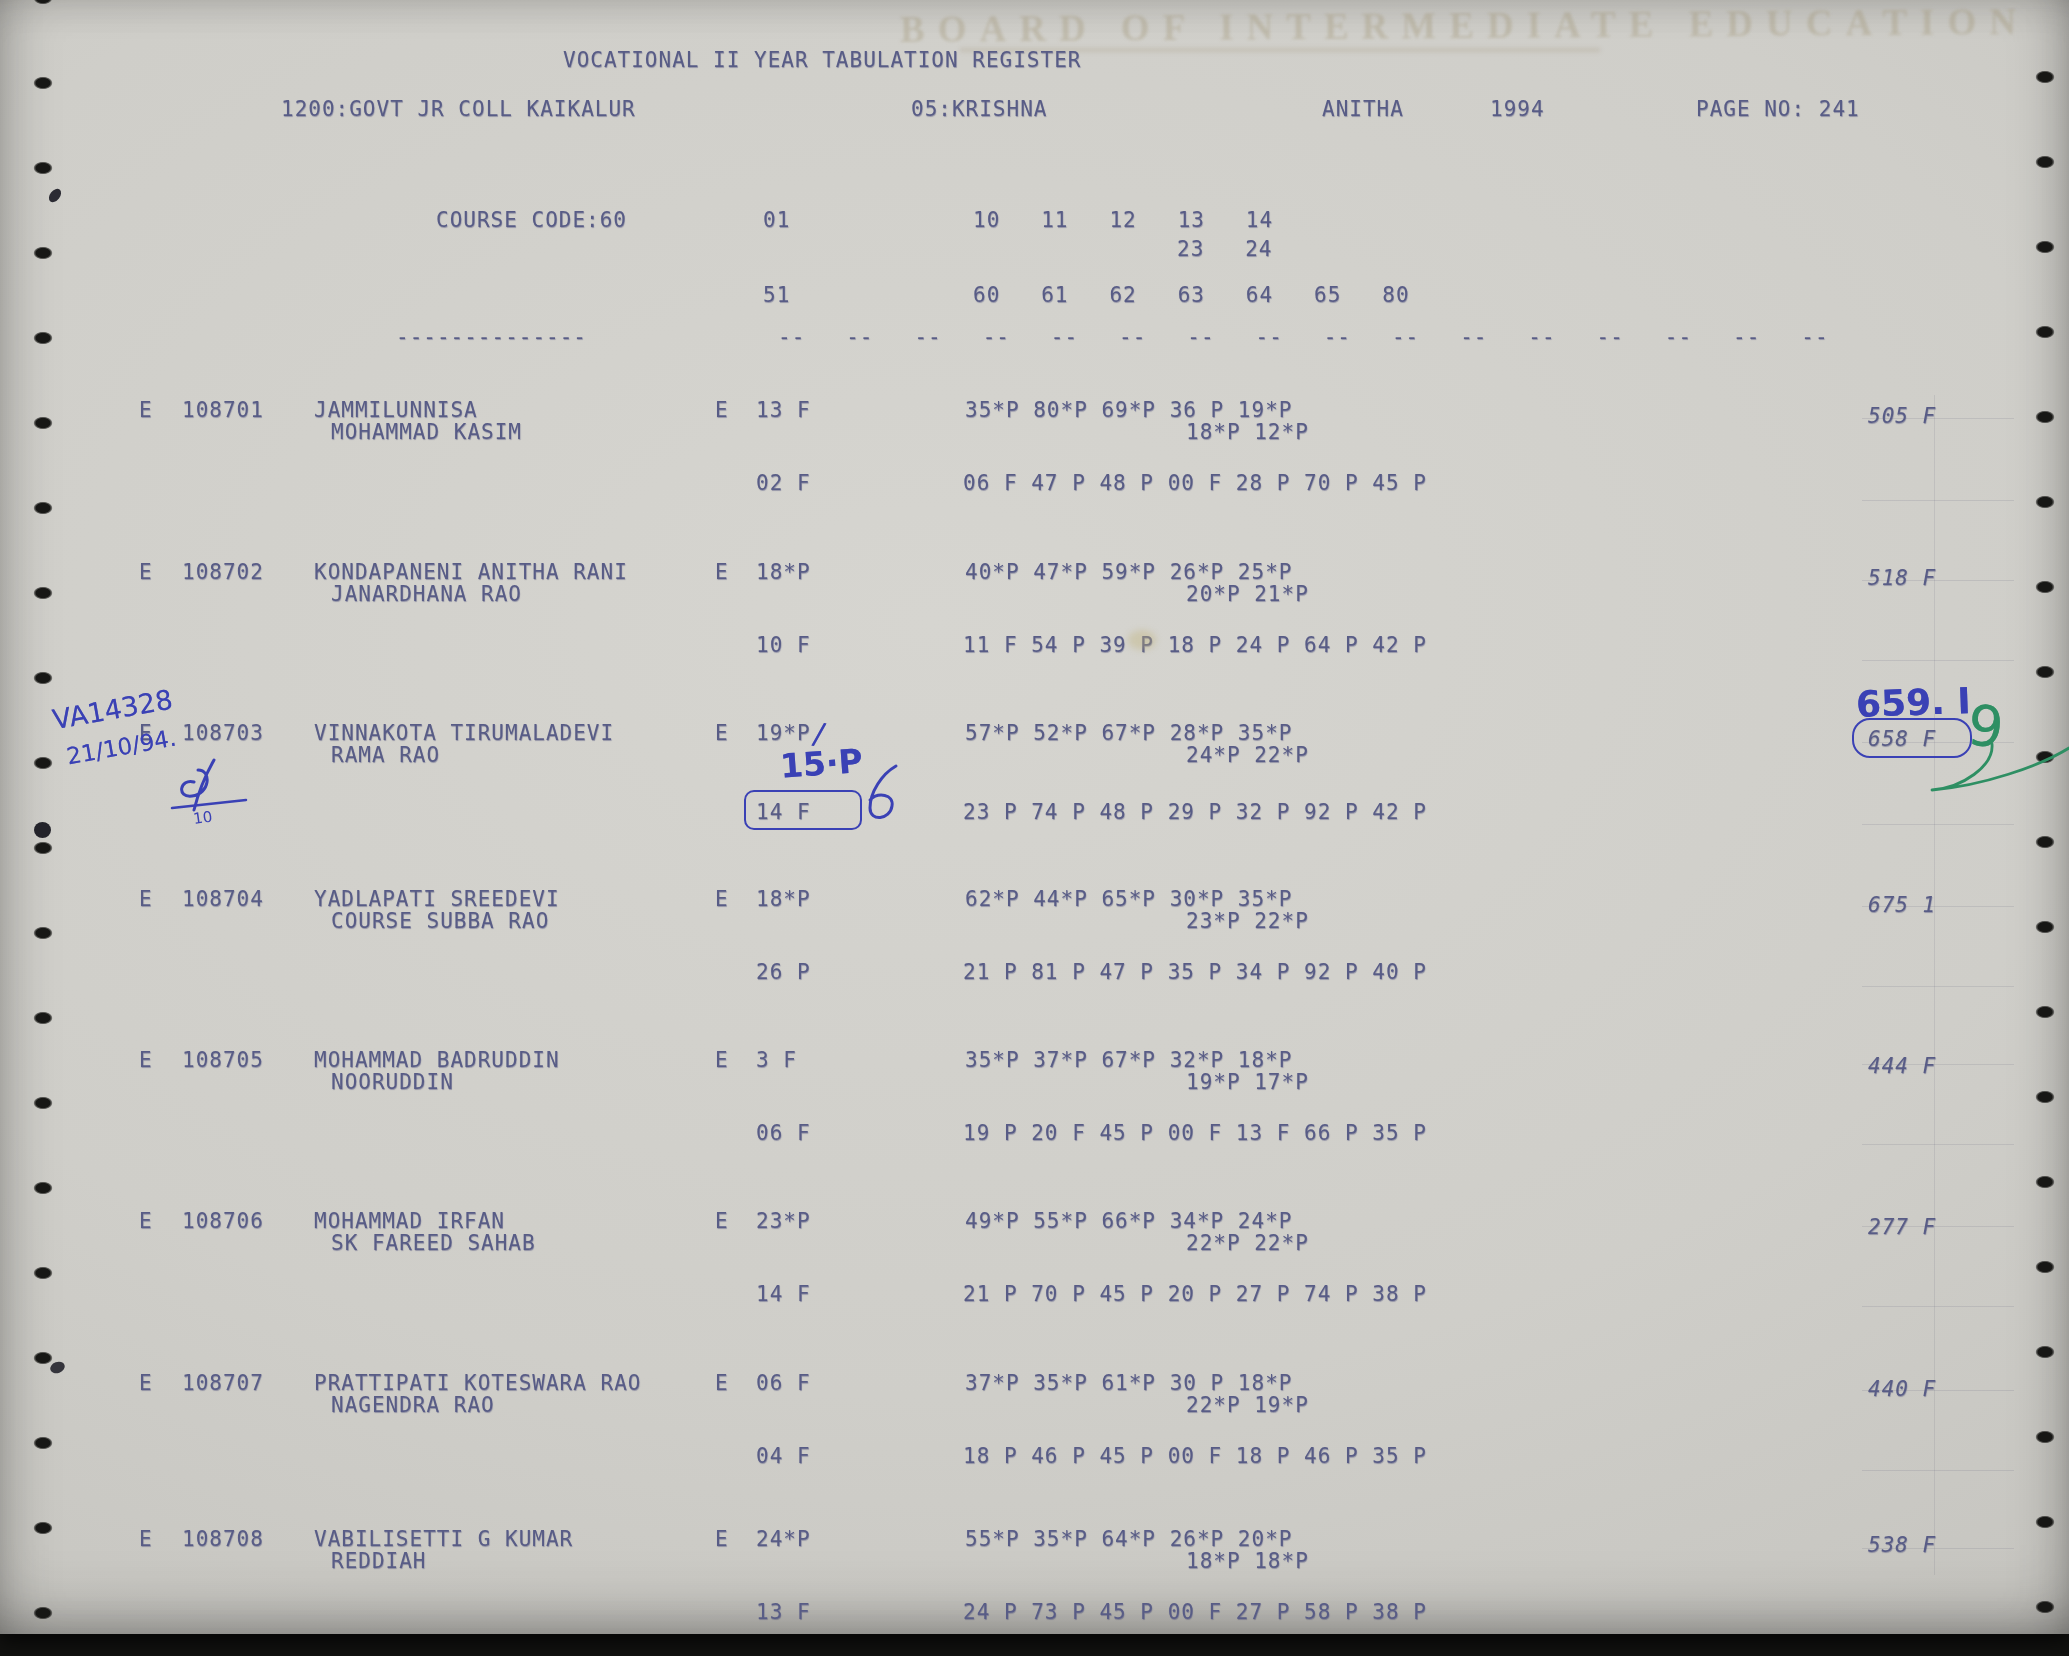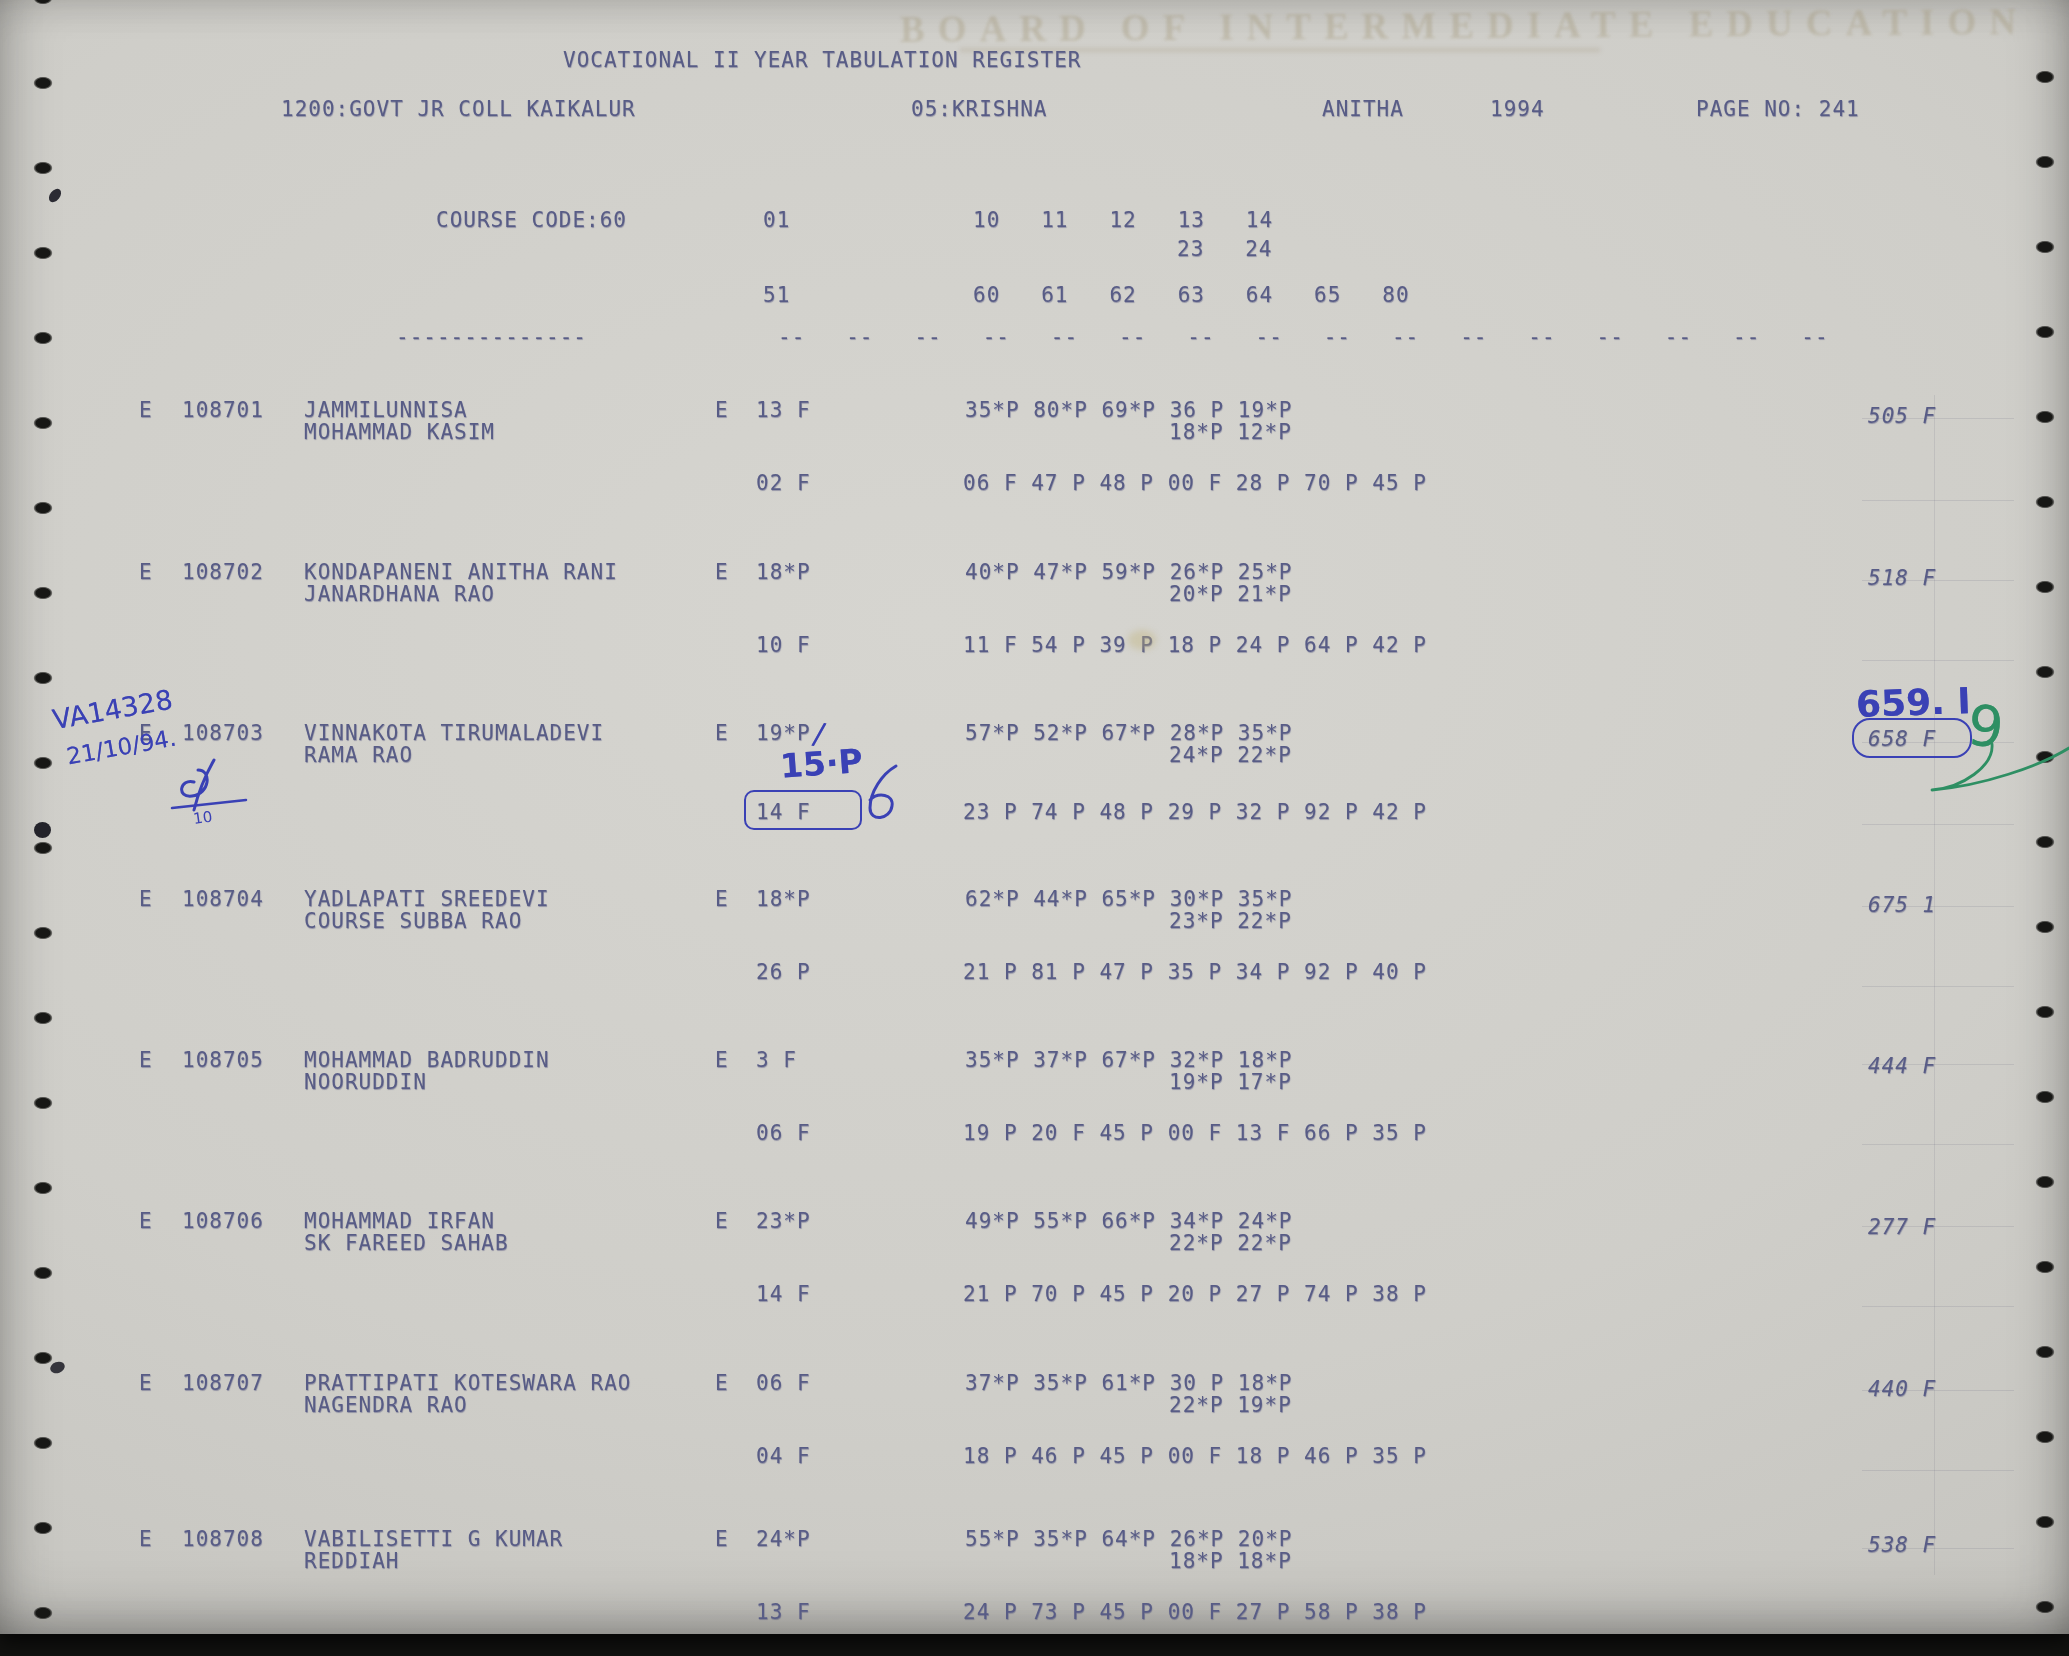--- a/index.html
+++ b/index.html
@@ -23,22 +23,22 @@
   .ghost{position:absolute;left:900px;top:4px;font-family:"Liberation Serif",serif;font-weight:bold;
     font-size:37px;letter-spacing:13px;color:rgba(152,139,104,.30);filter:blur(1.6px);
     transform:rotate(-.4deg);white-space:pre;}
   .ghost2{position:absolute;left:960px;top:48px;width:640px;height:4px;
     background:rgba(150,138,104,.22);filter:blur(2px);}
   
   .pr{position:absolute;top:0;font-family:"DejaVu Sans Mono",monospace;font-size:21px;line-height:22px;
     letter-spacing:1px;color:#585c86;white-space:pre;
     text-shadow:.5px .6px .8px rgba(73,76,122,.45);}
   .row{position:absolute;left:0;width:2069px;height:0;}
-  .l2{top:22px;} .l3{top:73px;} .row3 .l3{top:79px;}
-  .c-med{left:139px;} .c-roll{left:182px;} .c-name{left:304px;}
+  .l2{top:22px;margin-left:17px;} .l3{top:73px;} .row3 .l3{top:79px;}
+  .c-med{left:139px;} .c-roll{left:182px;} .c-name{left:314px;}
   .c-emed{left:715px;} .c-p1{left:756px;} .c-m1{left:965px;} .c-m1b{left:1169px;}
   .c-p2{left:756px;} .c-m2{left:963px;} .c-total{left:1868px;top:6px;font-style:italic;}
   
   .hw{position:absolute;font-family:"DejaVu Sans",sans-serif;color:#3a41b5;white-space:pre;
       text-shadow:0 0 .6px rgba(58,65,181,.6);}
   .hw.green{color:#2e8f63;text-shadow:0 0 .6px rgba(46,143,99,.6);}
   .inkbox{position:absolute;border:2.5px solid #3a41b5;border-radius:14px;}
   
   .rule-h{position:absolute;left:1862px;width:152px;height:1px;background:rgba(100,102,124,.16);}
   .rule-v{position:absolute;left:1934px;top:395px;width:1px;height:1180px;background:rgba(100,102,124,.15);}

